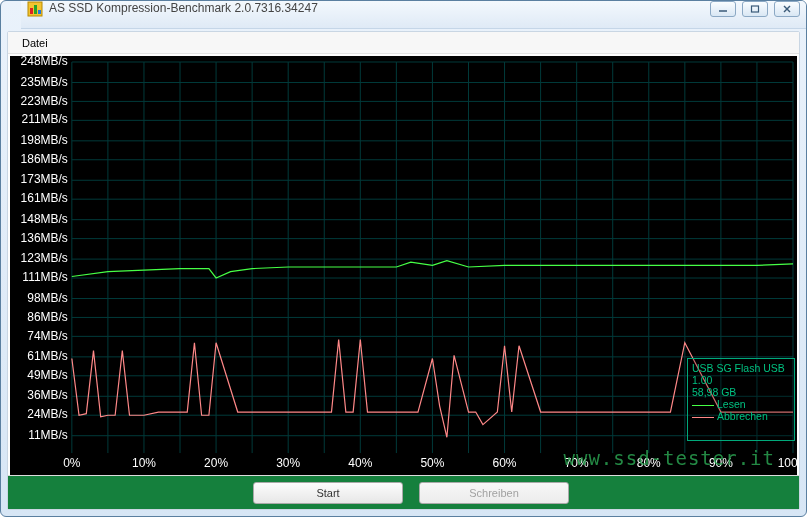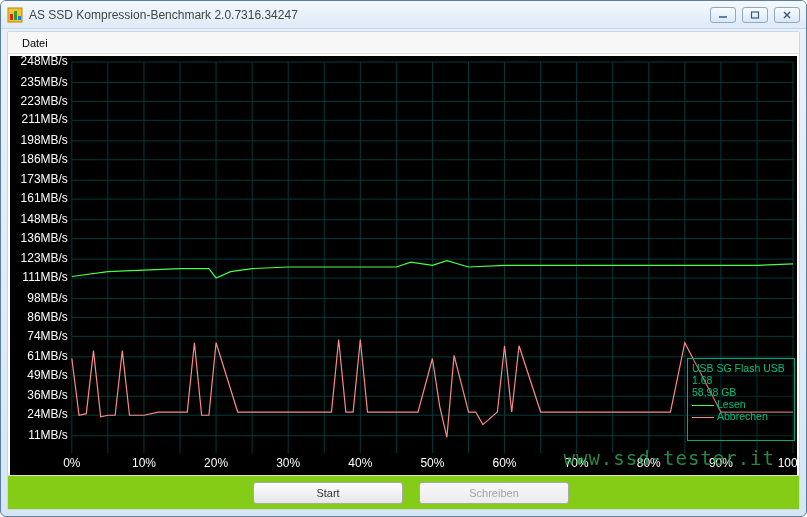--- a/index.html
+++ b/index.html
@@ -1,39 +1,39 @@
 <!DOCTYPE html>
 <html><head>
 <meta charset="utf-8">
 <style>
   * { box-sizing: border-box; margin: 0; padding: 0; }
   body { font-family: "Segoe UI", Tahoma, sans-serif; font-size: 11px; background: #fff; }
   .window { width: 807px; height: 517px; border: 1px solid #5a7fa0; border-radius: 6px; background: linear-gradient(#eaf2fb, #d7e6f5); position: relative; overflow: hidden; }
-  .titlebar { height: 28px; display: flex; align-items: center; padding: 0 6px; background: linear-gradient(#f3f8fd, #dfeaf6); border-bottom: 1px solid #c5d6e8; }
+  .titlebar { height: 28px; display: flex; align-items: flex-start; padding: 0 6px; background: linear-gradient(#f3f8fd, #dfeaf6); border-bottom: 1px solid #c5d6e8; margin-left: 20px; }
   .titlebar .icon { width: 16px; height: 16px; margin-right: 6px; }
   .titlebar .title { color: #444; font-size: 12px; flex: 1; }
   .win-btns { display: flex; gap: 6px; }
   .win-btn { width: 26px; height: 16px; border: 1px solid #8ba8c4; border-radius: 3px; background: linear-gradient(#fafdff, #d9e7f4); display: flex; align-items: center; justify-content: center; cursor: pointer; color:#3a5a78; font-weight:bold; }
   .win-btn svg { display:block; }
   .client { position: absolute; top: 30px; left: 6px; right: 6px; bottom: 6px; background: #fdfdfd; border: 1px solid #c9d6e3; border-radius: 2px; display: flex; flex-direction: column; }
   .menubar { height: 22px; line-height: 22px; padding: 0 8px; border-bottom: 1px solid #e2e2e2; background: #f7f7f7; }
   .menu-item { padding: 2px 6px; cursor: pointer; }
   .chart-area { position: relative; flex: 1; background: #000; margin: 2px 2px 0 2px; }
   .chart-svg { position: absolute; inset: 0; width: 100%; height: 100%; }
   .y-label { fill: #fff; font-size: 12px; text-anchor: end; dominant-baseline: middle; font-family: sans-serif; }
   .x-label { fill: #fff; font-size: 12px; text-anchor: middle; font-family: sans-serif; }
   .grid-line { stroke: #003a3a; stroke-width: 1; }
   .read-line { stroke: #46ff46; stroke-width: 1.2; fill: none; }
   .write-line { stroke: #ff8888; stroke-width: 1.2; fill: none; }
   .info-box { position: absolute; right: 2px; bottom: 34px; width: 108px; border: 1px solid #00a97a; padding: 3px 4px 18px 4px; color: #00c080; font-size: 10.5px; line-height: 1.15; background: rgba(0,0,0,0.2); }
   .info-box .swatch { display:inline-block; width:22px; height:0; border-top:1px solid; margin-right:3px; vertical-align:middle;}
   .info-box .swatch.read { border-color:#46ff46; }
   .info-box .swatch.write { border-color:#ff8888; }
   .watermark { position: absolute; right: 22px; bottom: 6px; color: #2aa050; font-family: "Consolas", monospace; font-size: 19px; letter-spacing: 1px; opacity: 0.85; pointer-events:none; }
-  .button-row { height: 34px; display: flex; align-items: center; justify-content: center; gap: 16px; background: #84cc16; border-top: 1px solid #ddd; padding-left: 15px; }
+  .button-row { height: 34px; display: flex; align-items: center; justify-content: center; gap: 16px; background: #15803d; border-top: 1px solid #ddd; padding-left: 15px; }
   .btn { width: 150px; height: 22px; border: 1px solid #a9a9a9; border-radius: 3px; background: linear-gradient(#fcfcfc,#e7e7e7); font-size: 11px; cursor: pointer; color:#333; }
   .btn:disabled { color: #a2a2a2; background: linear-gradient(#f7f7f7,#ececec); cursor: default; }
 </style>
 </head>
 <body>
 
 <div class="window">
   <div class="titlebar">
     <span class="icon">
       <svg width="16" height="16">
@@ -142,21 +142,21 @@
           <text x="568.0999999999999" y="412" class="x-label">70%</text>
           <text x="640.4" y="412" class="x-label">80%</text>
           <text x="712.7" y="412" class="x-label">90%</text>
           <text x="785" y="412" class="x-label">100%</text>
           <path d="M62.0 221.0 L98.2 216.2 L134.3 214.6 L170.4 213.1 L199.4 213.1 L206.6 222.5 L221.1 216.2 L242.8 213.1 L278.9 211.5 L315.0 211.5 L351.2 211.5 L387.4 211.5 L401.8 206.7 L423.5 209.9 L438.0 205.2 L459.7 211.5 L495.8 209.9 L532.0 209.9 L568.1 209.9 L604.3 209.9 L640.4 209.9 L676.5 209.9 L712.7 209.9 L748.9 209.9 L785.0 208.3 " class="read-line"></path>
           <path d="M62.0 303.2 L69.2 360.1 L76.5 358.5 L83.7 295.3 L90.9 361.6 L98.2 360.1 L105.4 360.1 L112.6 295.3 L119.8 360.1 L134.3 360.1 L148.8 356.9 L170.4 356.9 L177.7 356.9 L184.9 287.4 L192.1 360.1 L199.4 360.1 L206.6 287.4 L228.3 356.9 L250.0 356.9 L278.9 356.9 L300.6 356.9 L322.3 356.9 L329.5 284.2 L336.7 356.9 L344.0 356.9 L351.2 284.2 L358.4 356.9 L387.4 356.9 L409.0 356.9 L423.5 303.2 L430.7 350.6 L438.0 382.2 L445.2 300.0 L459.7 356.9 L466.9 356.9 L474.1 369.5 L481.3 363.2 L488.6 356.9 L495.8 290.5 L503.0 356.9 L510.3 290.5 L532.0 356.9 L568.1 356.9 L604.3 356.9 L640.4 356.9 L662.1 356.9 L676.5 287.4 L712.7 356.9 L748.9 356.9 L785.0 356.9 " class="write-line"></path>
         </svg>
 
       <div class="info-box">
         <div>USB SG Flash USB</div>
-        <div>1.68</div>
+        <div>1.00</div>
         <div>58,98 GB</div>
         <div><span class="swatch read"></span><span>Lesen</span></div>
         <div><span class="swatch write"></span><span>Abbrechen</span></div>
       </div>
 
       <div class="watermark">www.ssd-tester.it</div>
     </div>
 
     <div class="button-row">
       <button class="btn">Start</button>

